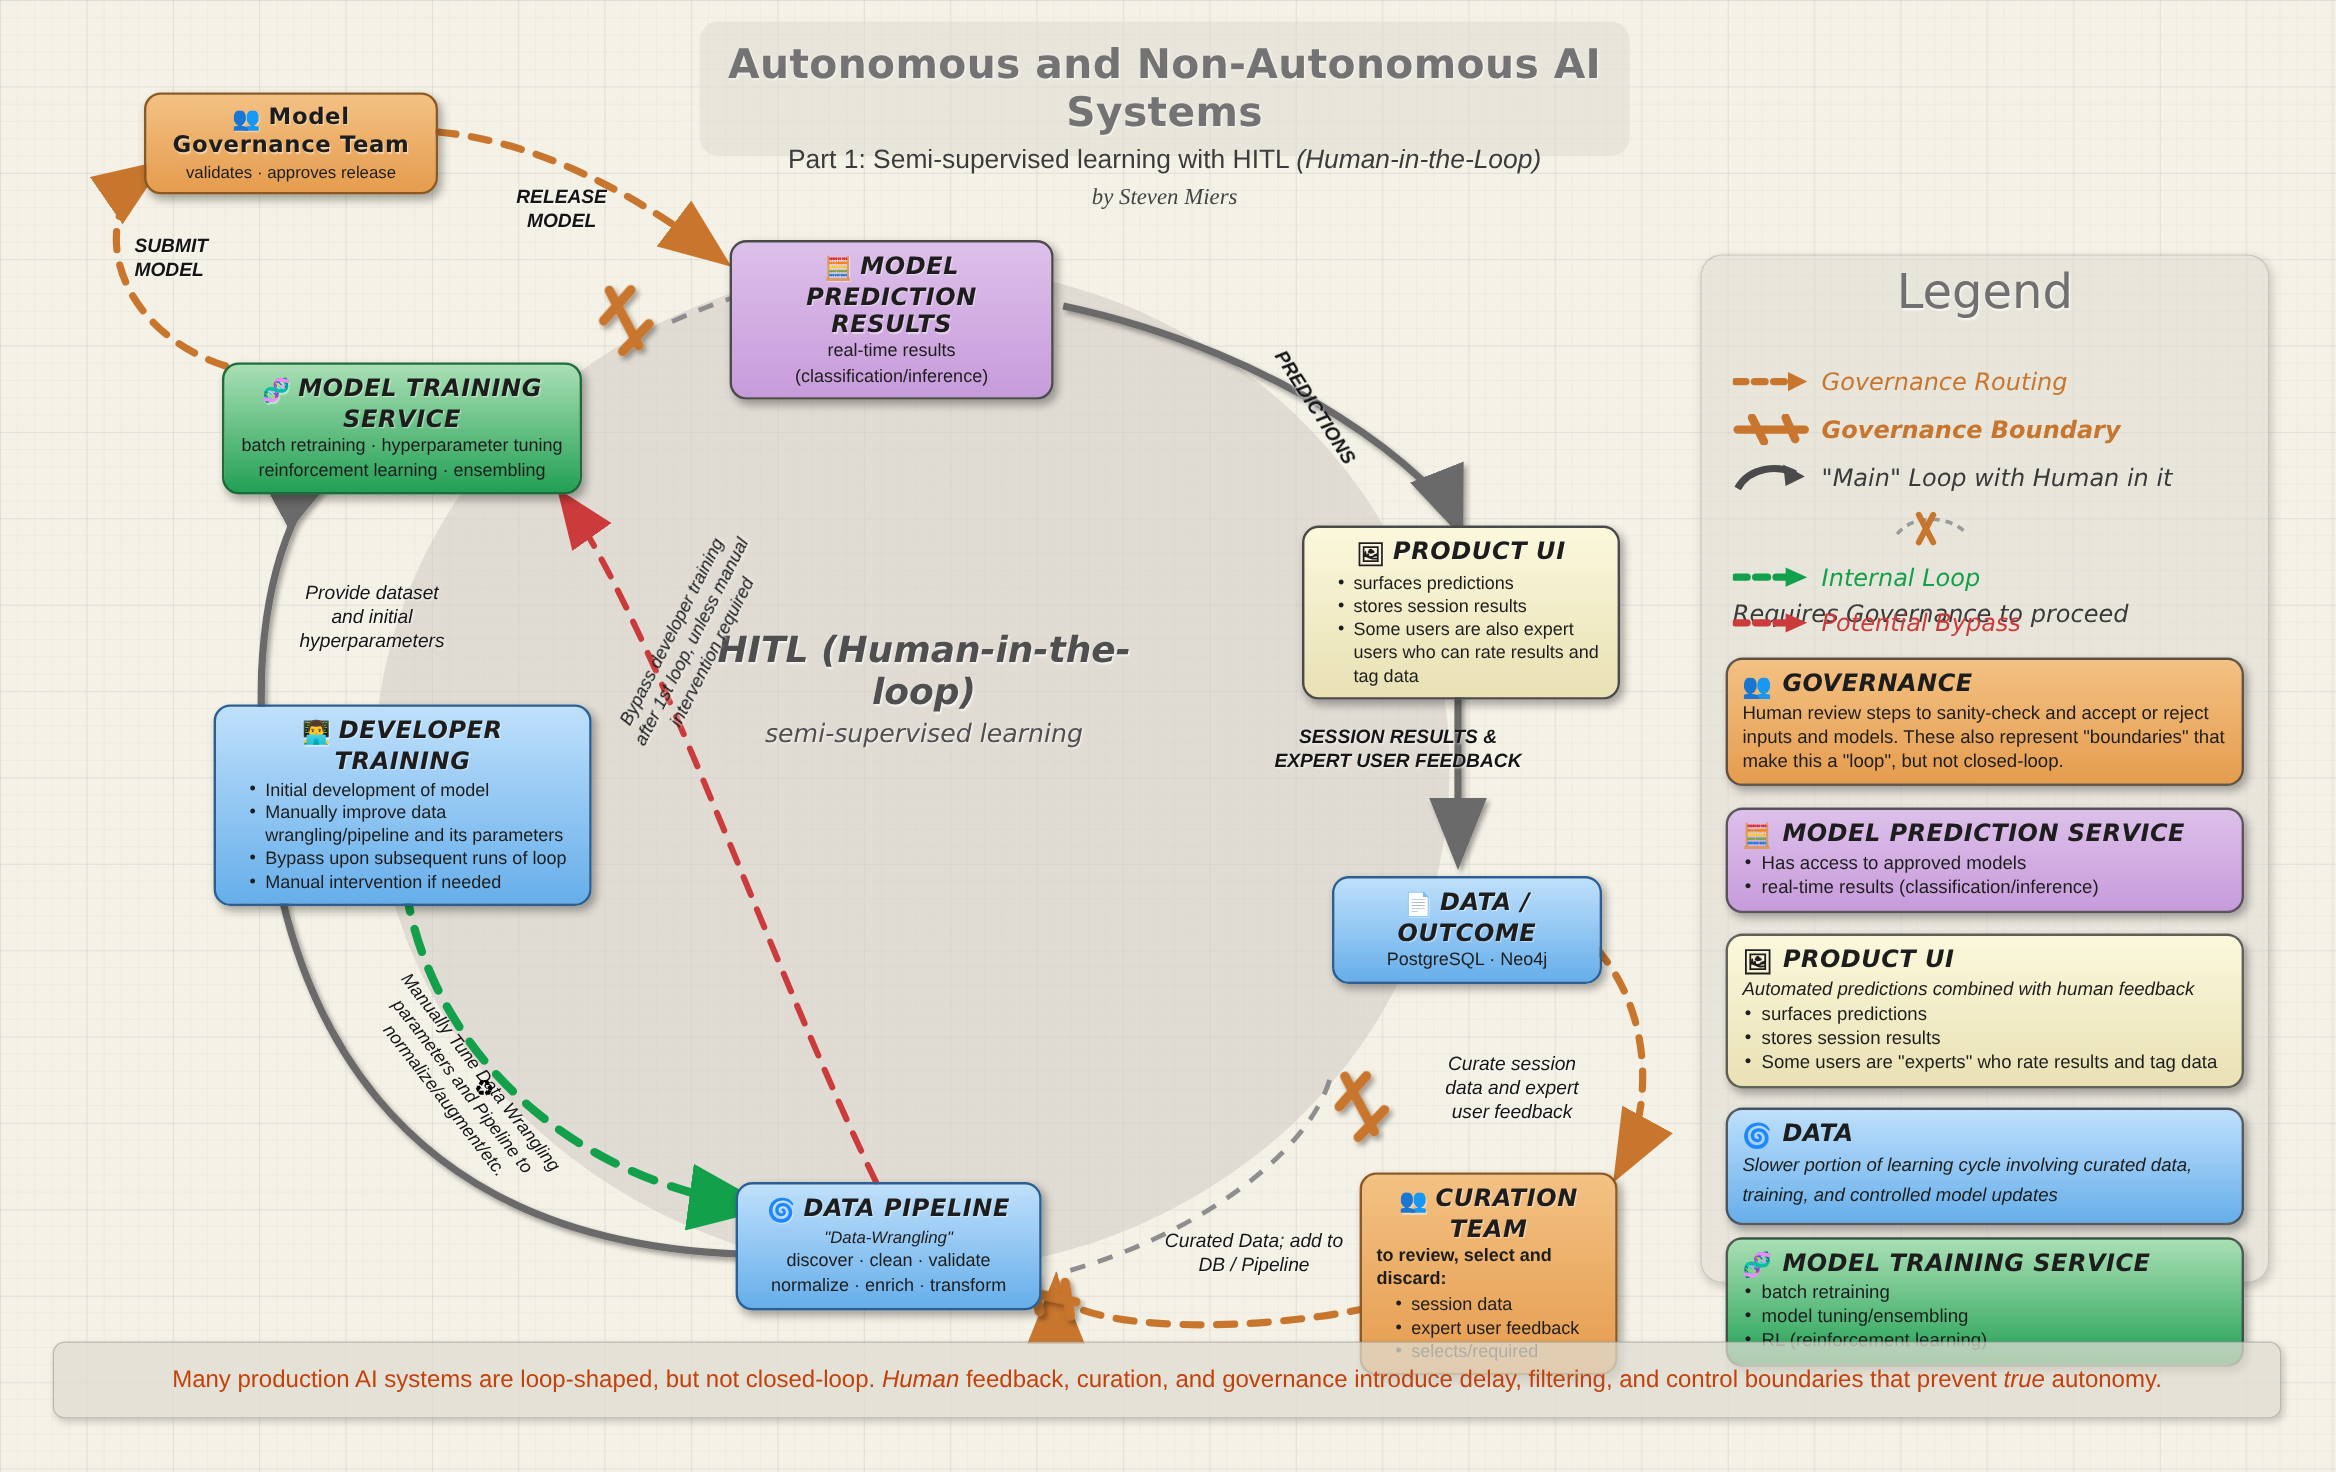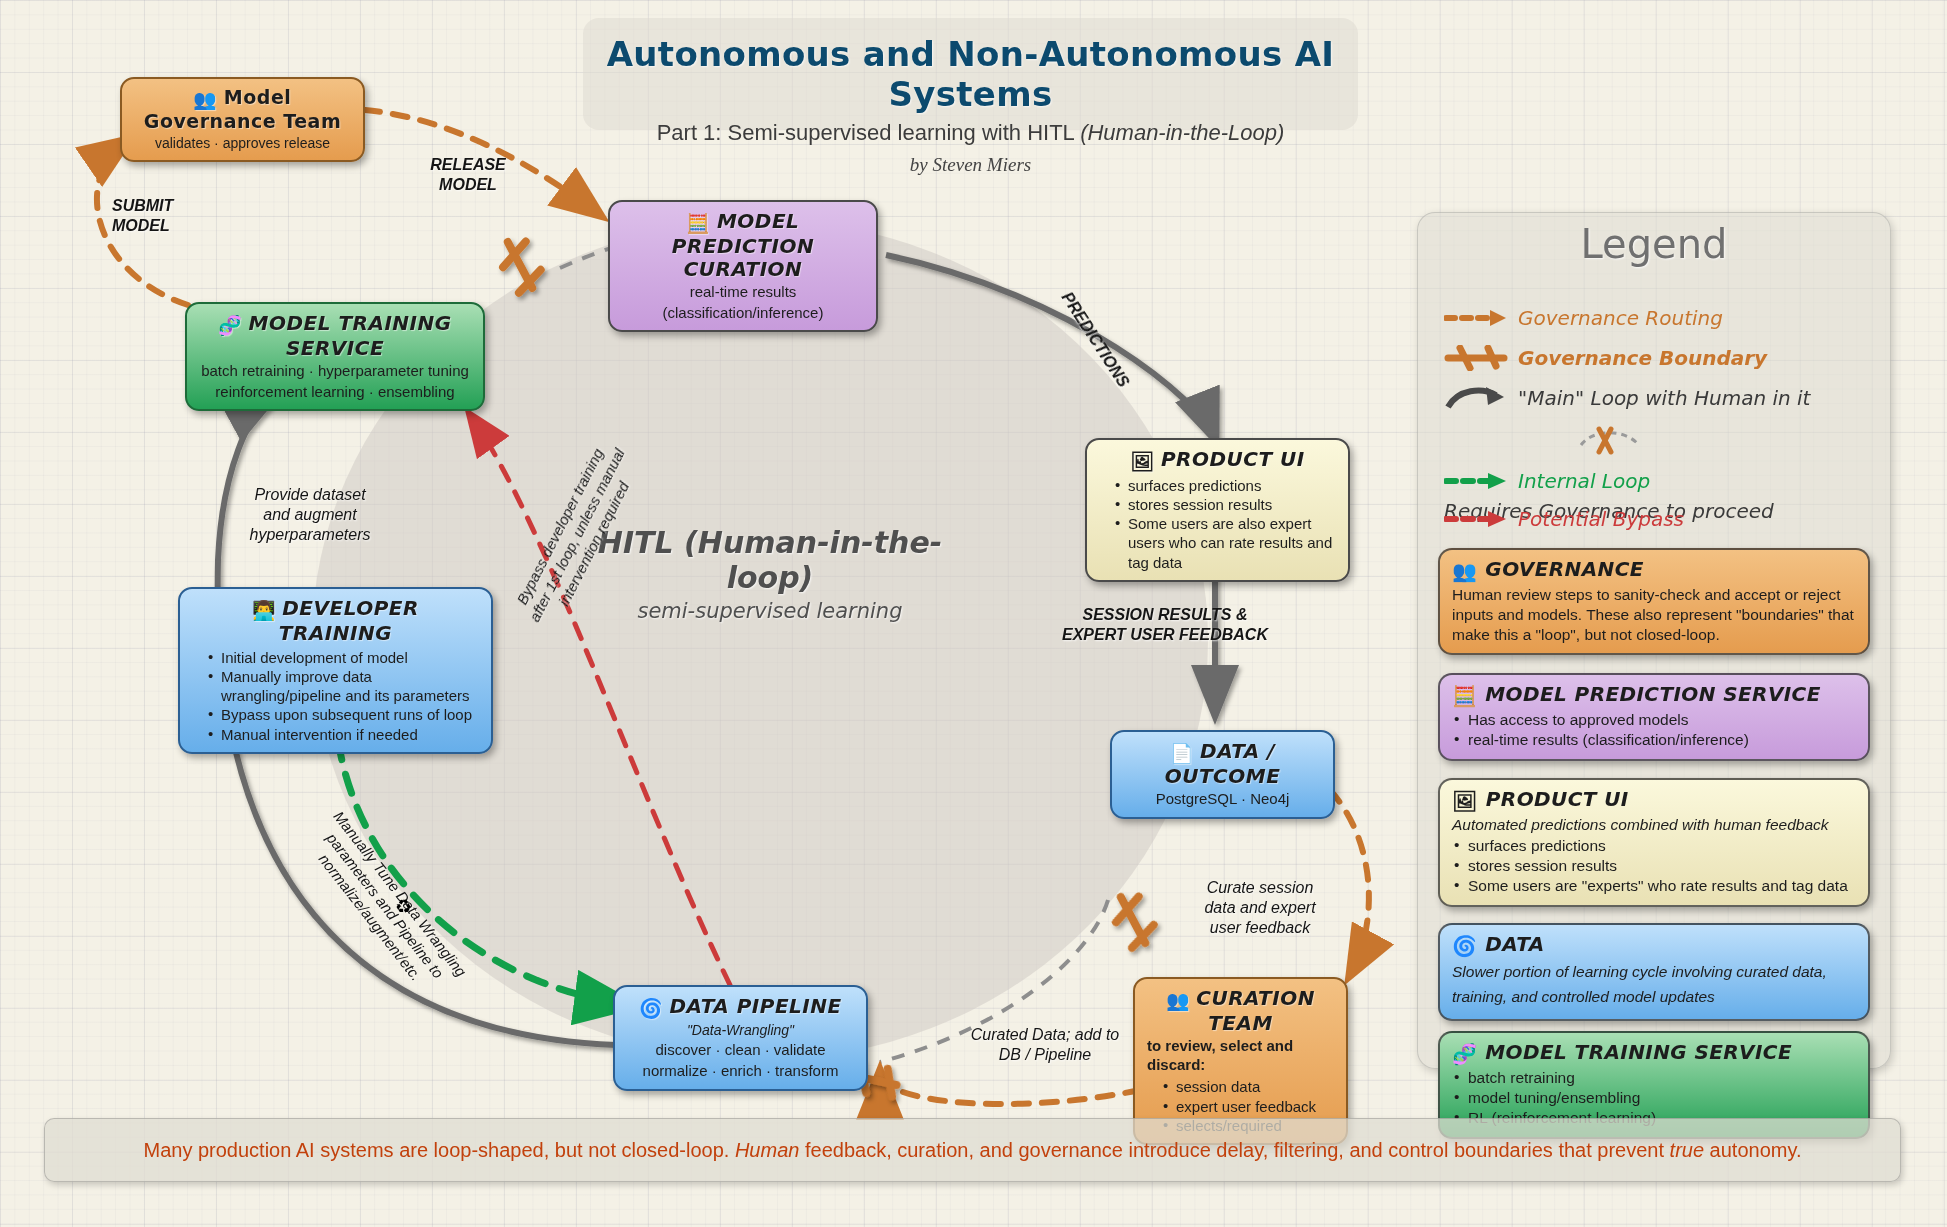--- a/index.html
+++ b/index.html
@@ -46,21 +46,21 @@
   .cream {background:linear-gradient(180deg,#fbf8dc 0%,#e9e1b4 100%);border-color:#4a4a4a;}
   .blue  {background:linear-gradient(180deg,#bfe0fb 0%,#66aeea 100%);border-color:#2b5f93;}
 
   
   #header{
     position:absolute;left:583px;top:18px;width:775px;height:112px;
     background:rgba(222,219,209,.55);border-radius:16px;text-align:center;
   }
   #h-title{
     font-family:"DejaVu Sans",sans-serif;font-weight:700;
-    font-size:34px;color:#0c4a6e;padding-top:16px;letter-spacing:.3px;
+    font-size:34px;color:#737373;padding-top:16px;letter-spacing:.3px;
     text-shadow:1px 1px 2px rgba(255,255,255,.7);
   }
   #h-sub{font-size:22px;color:#3c3c3c;margin-top:6px;}
   #h-sub em{font-style:italic;}
   #h-by{font-family:"Liberation Serif",serif;font-style:italic;font-size:19px;color:#444;margin-top:8px;}
 
   
   #center-label{position:absolute;left:560px;top:525px;width:420px;text-align:center;color:#4f4f4f;}
   #center-label .c1{font-family:"DejaVu Sans",sans-serif;font-size:30px;font-style:italic;font-weight:600;text-shadow:1px 1px 2px rgba(255,255,255,.8);}
   #center-label .c2{font-family:"DejaVu Sans",sans-serif;font-size:21px;font-style:italic;margin-top:4px;text-shadow:1px 1px 2px rgba(255,255,255,.8);}
@@ -211,21 +211,21 @@
       <span class="ico">🧬</span><span>MODEL TRAINING SERVICE</span>
     </div>
     <div class="n-sub">batch retraining · hyperparameter tuning</div>
     <div class="n-sub">reinforcement learning · ensembling</div>
   </div>
 
   <div class="node purple" style="left:608px;top:200px;width:270px;">
     <div class="n-title">
       <span class="ico">🧮</span><span>MODEL PREDICTION</span>
     </div>
-    <div class="n-title">CURATION</div>
+    <div class="n-title">RESULTS</div>
     <div class="n-sub">real-time results</div>
     <div class="n-sub">(classification/inference)</div>
   </div>
 
   <div class="node blue" style="left:178px;top:587px;width:315px;">
     <div class="n-title">
       <span class="ico">👨‍💻</span><span>DEVELOPER TRAINING</span>
     </div>
     <ul class="n-list">
       <li>Initial development of model</li>
@@ -275,21 +275,21 @@
   </div>
 
   <div class="elabel" style="left:112px;top:196px;width:120px;text-align:left;white-space:pre-line;">SUBMIT
 MODEL</div>
   <div class="elabel" style="left:408px;top:155px;width:120px;white-space:pre-line;">RELEASE
 MODEL</div>
   <div class="elabel" style="left:1020px;top:330px;width:150px;transform:rotate(57deg);">PREDICTIONS</div>
   <div class="elabel" style="left:1040px;top:605px;width:250px;white-space:pre-line;">SESSION RESULTS  &amp;
 EXPERT USER FEEDBACK</div>
   <div class="elabel norm" style="left:230px;top:485px;width:160px;white-space:pre-line;">Provide dataset
-and augment
+and initial
 hyperparameters</div>
   <div class="elabel norm" style="left:500px;top:625px;width:230px;white-space:pre-line;transform:rotate(-63deg);transform-origin:left top;font-size:15px;">Bypass developer training
 after 1st loop, unless manual
 intervention required</div>
   <div class="elabel norm" style="left:330px;top:790px;width:250px;white-space:pre-line;transform:rotate(52deg);transform-origin:left top;font-size:15px;">Manually Tune Data Wrangling
 parameters and Pipeline to
 normalize/augment/etc.</div>
   <div class="elabel norm" style="left:1185px;top:878px;width:150px;white-space:pre-line;">Curate session
 data and expert
 user feedback</div>

